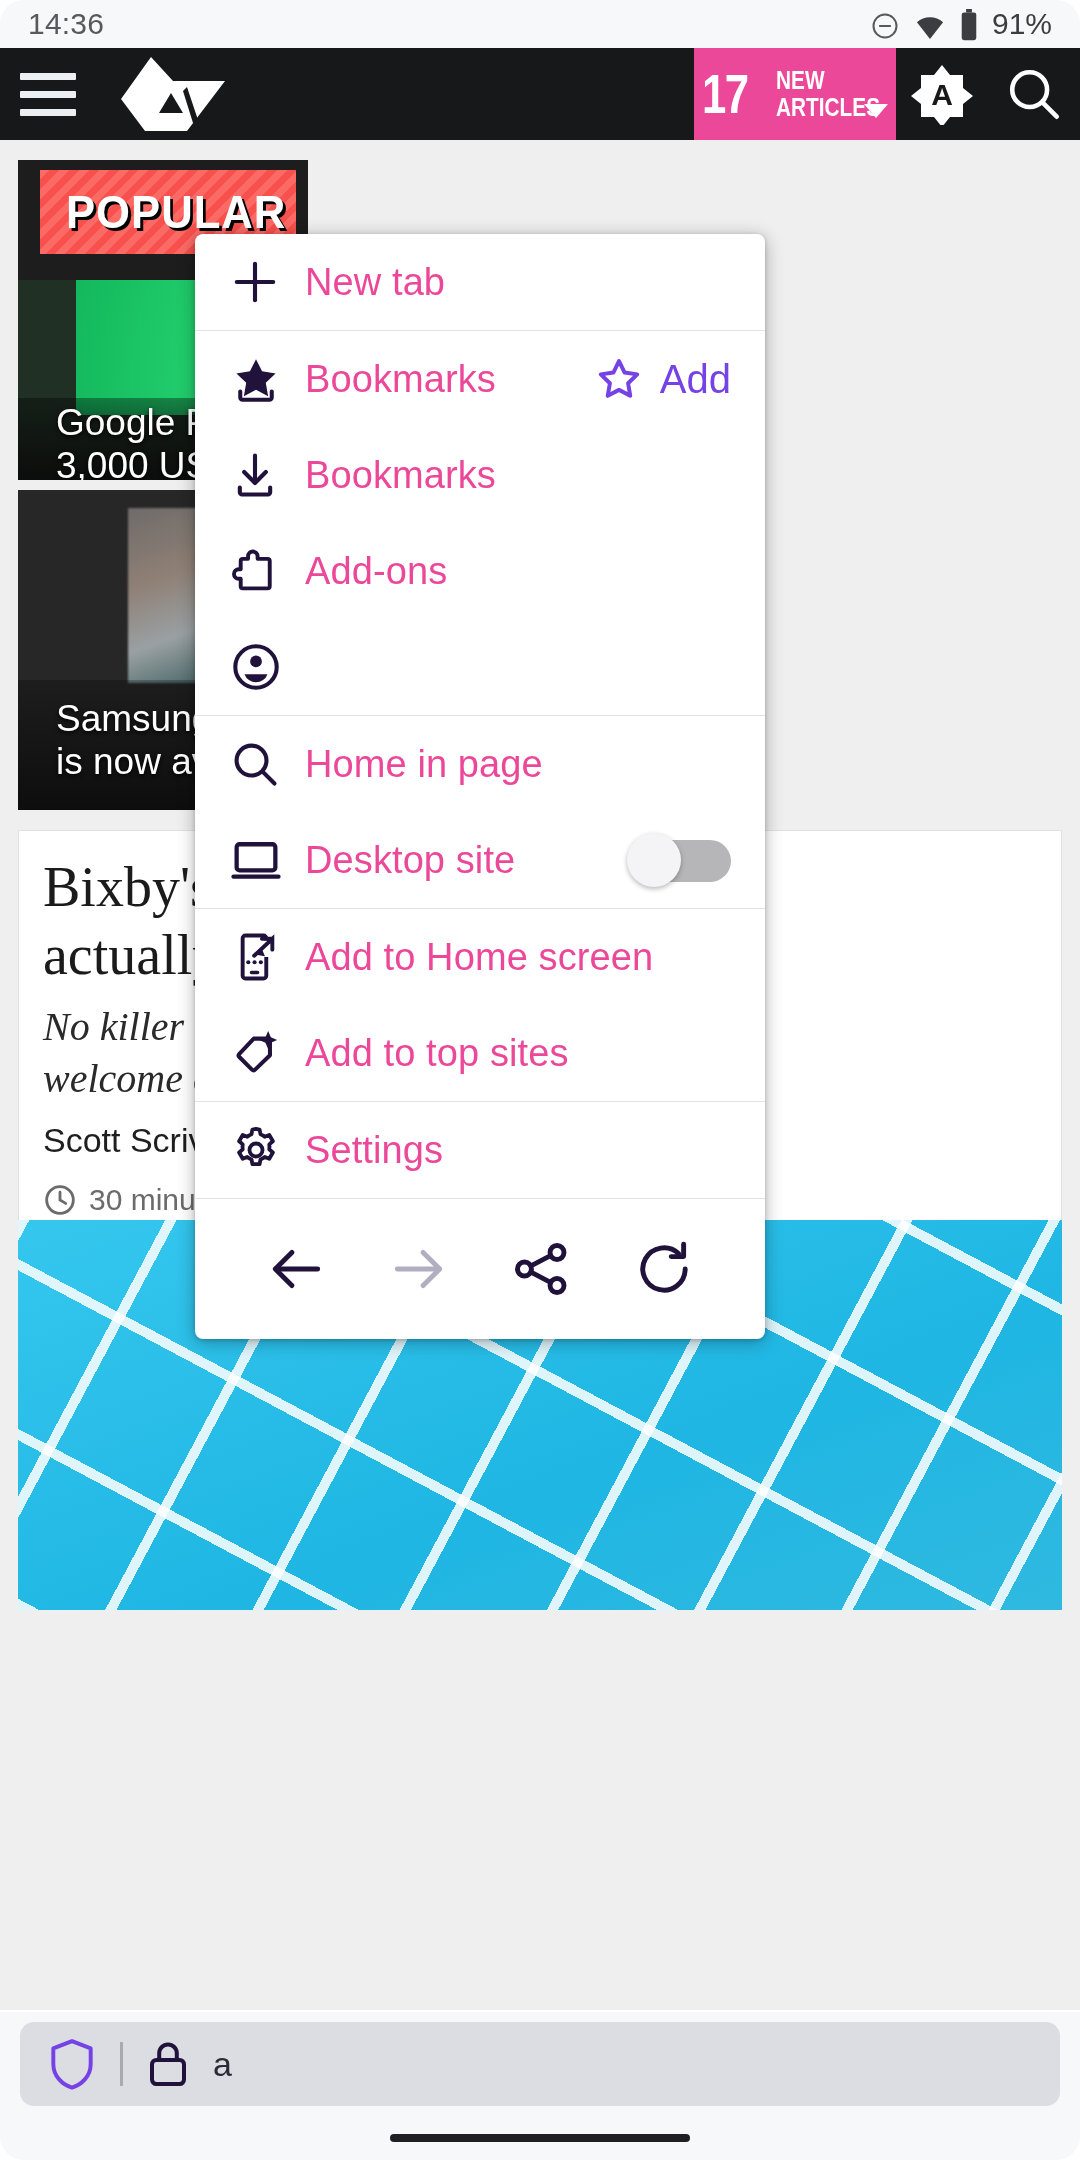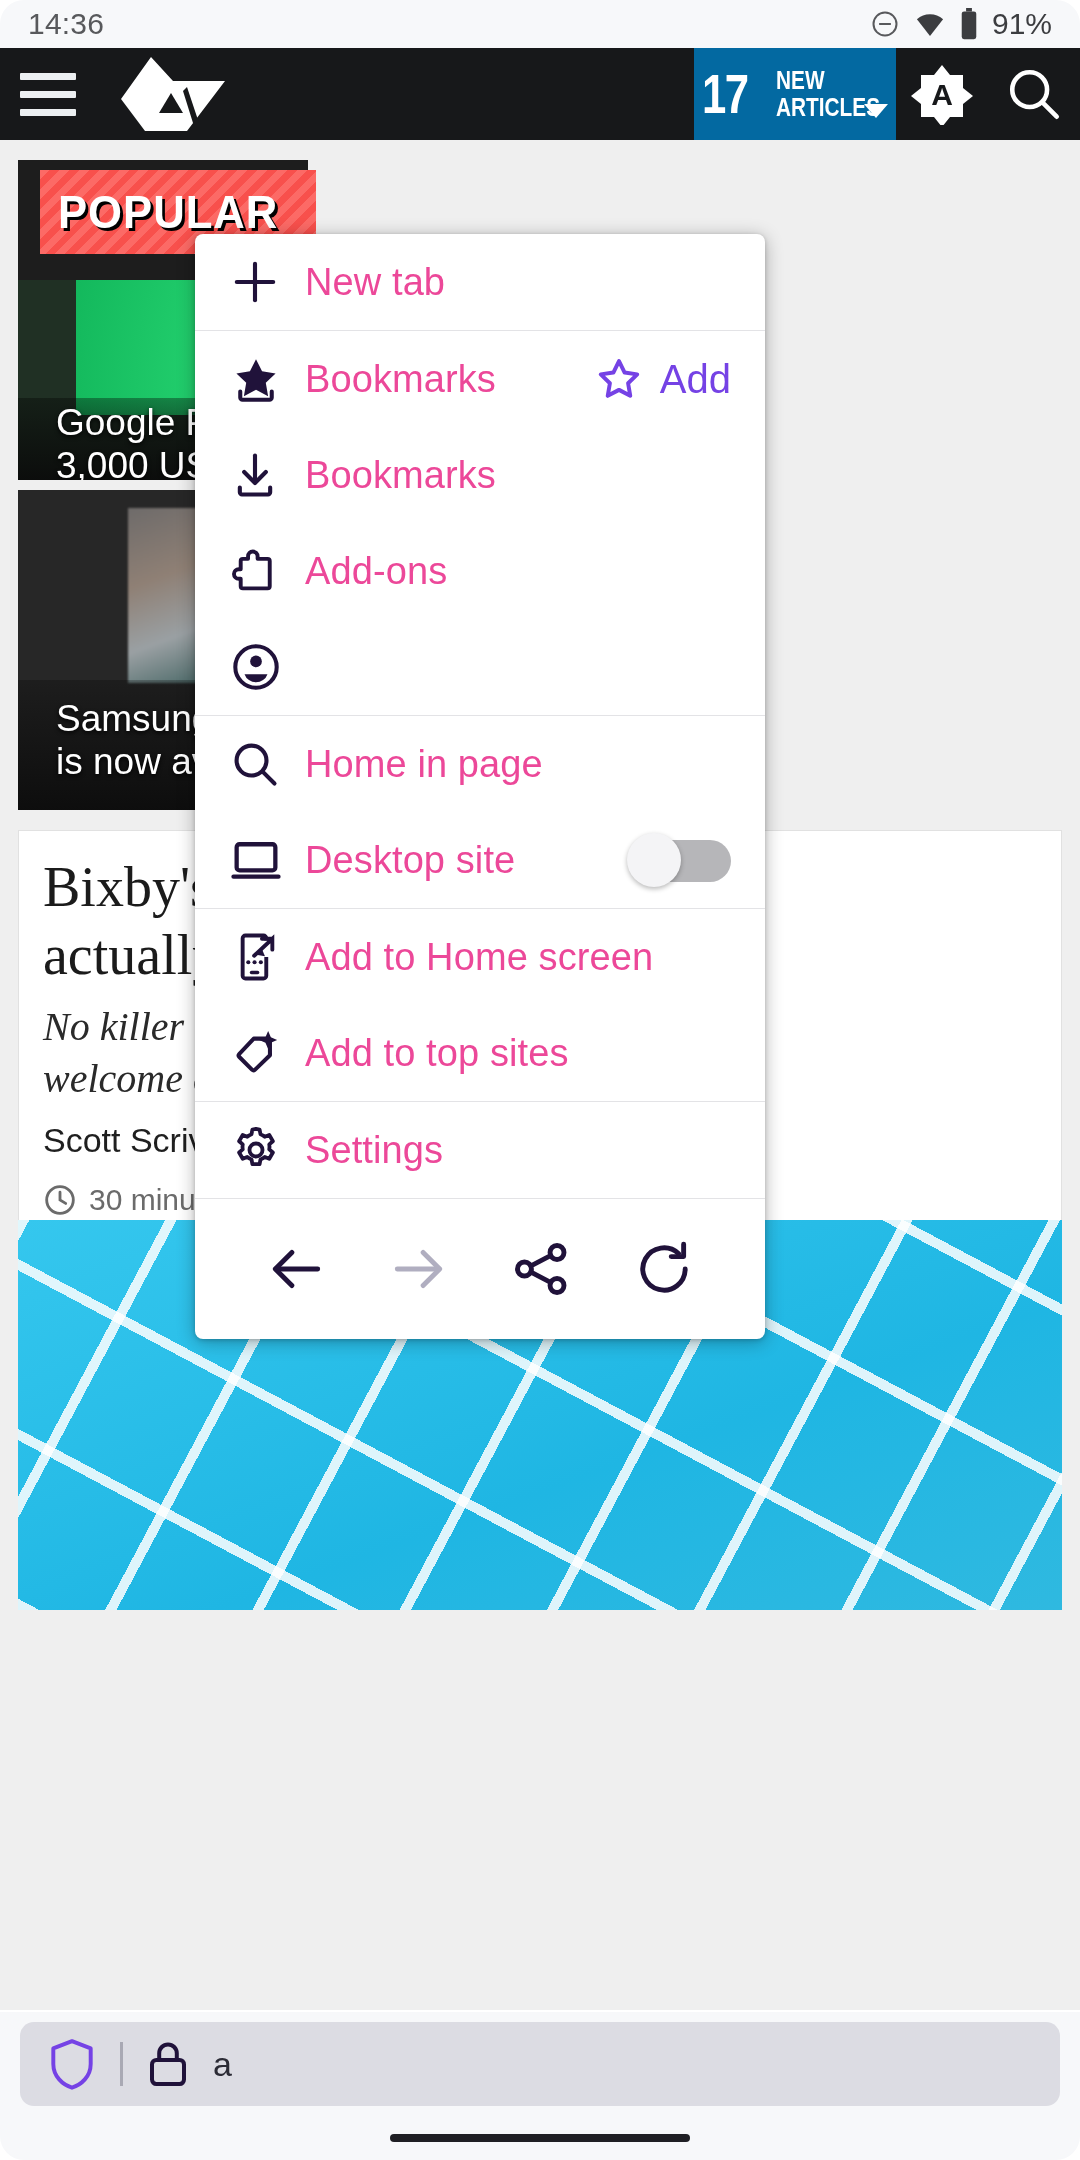--- a/index.html
+++ b/index.html
@@ -12,50 +12,50 @@
   #root { position: relative; width: 1080px; height: 2160px; overflow: hidden; border-radius: 24px; }
 
   
   .statusbar {
     position: absolute; top: 0; left: 0; width: 1080px; height: 48px;
     background: #f7f8fa;
     display: flex; align-items: center; justify-content: space-between;
     padding: 0 28px;
   }
   .status-time { font-size: 30px; color: #58595c; letter-spacing: .2px; font-family: "Liberation Sans", sans-serif; }
-  .status-right { display: flex; align-items: center; gap: 14px; }
+  .status-right { display: flex; align-items: flex-end; gap: 14px; }
   .status-pct { font-size: 30px; color: #3c3d40; font-weight: 500; }
 
   
   .appbar {
     position: absolute; top: 48px; left: 0; width: 1080px; height: 92px;
     background: #17181a; display: flex; align-items: stretch;
   }
   .appbar-left { display: flex; align-items: center; }
   .hamburger { width: 96px; display: flex; flex-direction: column; align-items: center; justify-content: center; gap: 11px; }
   .hamburger span { display: block; width: 56px; height: 7px; background: #eceff1; border-radius: 1px; }
   .brand { margin-left: 18px; width: 120px; height: 92px; display: flex; align-items: center; justify-content: center; }
   .appbar-spacer { flex: 1; }
   .newpill {
-    background: #0369a1; width: 202px; display: flex; align-items: center;
+    background: #ec4899; width: 202px; display: flex; align-items: center;
     justify-content: center; gap: 10px; padding: 0 8px;
   }
   .newpill-num { color: #fff; font-size: 56px; font-weight: 700; font-family: "Liberation Sans Narrow","Liberation Sans",sans-serif; letter-spacing: -2px; line-height: 1; transform: scaleX(.78); transform-origin: left center; width: 66px;}
   .newpill-txt { color: #fff; font-size: 26px; line-height: 1.05; font-weight: 600; transform: scaleX(.8); transform-origin: left center; width:78px; }
   .newpill-caret { width: 0; height: 0; border-left: 12px solid transparent; border-right: 12px solid transparent; border-top: 14px solid #fff; align-self: flex-end; margin-bottom: 22px; }
   .appbar-icon { width: 92px; display: flex; align-items: center; justify-content: center; }
 
   
   .page { position: absolute; top: 140px; left: 0; width: 1080px; height: 1870px; background: #efefef; overflow: hidden; }
   .popular-wrap { position: absolute; left: 18px; top: 20px; }
   .pop-shadow { position: absolute; left: 0; top: 0; width: 290px; height: 120px; background: #1d1d1d; }
   .pop-tag {
-    position: absolute; left: 22px; top: 10px; width: 276px; height: 84px;
+    position: absolute; left: 22px; top: 10px; width: 256px; height: 84px;
     background: repeating-linear-gradient(135deg,#fc6a66 0 7px,#f8504c 7px 14px);
-    display: flex; align-items: center; padding-left: 18px;
+    display: flex; align-items: center; padding-left: 26px;
   }
   .pop-tag span {
     color:#fff; font-size: 46px; font-weight: 700; letter-spacing: 1px;
     text-shadow: 3px 3px 0 #000; font-family: "Liberation Sans Narrow","Liberation Sans",sans-serif;
     transform: scaleX(.95); transform-origin:left center;
   }
   .card1 { position: absolute; left: 18px; top: 140px; width: 520px; height: 200px; background: #203024; overflow:hidden;}
   .card1 .thumb { position:absolute; left:58px; top:0; width: 460px; height:135px;
     background: radial-gradient(circle at 78% 78%, #b9ffd0 0%, #2ee07a 35%, #13b85c 100%); }
   .card1 .gblob { position:absolute; left:380px; top:70px; width:90px; height:100px; background:#3b7df5; border-radius: 45% 55% 50% 50%; }

